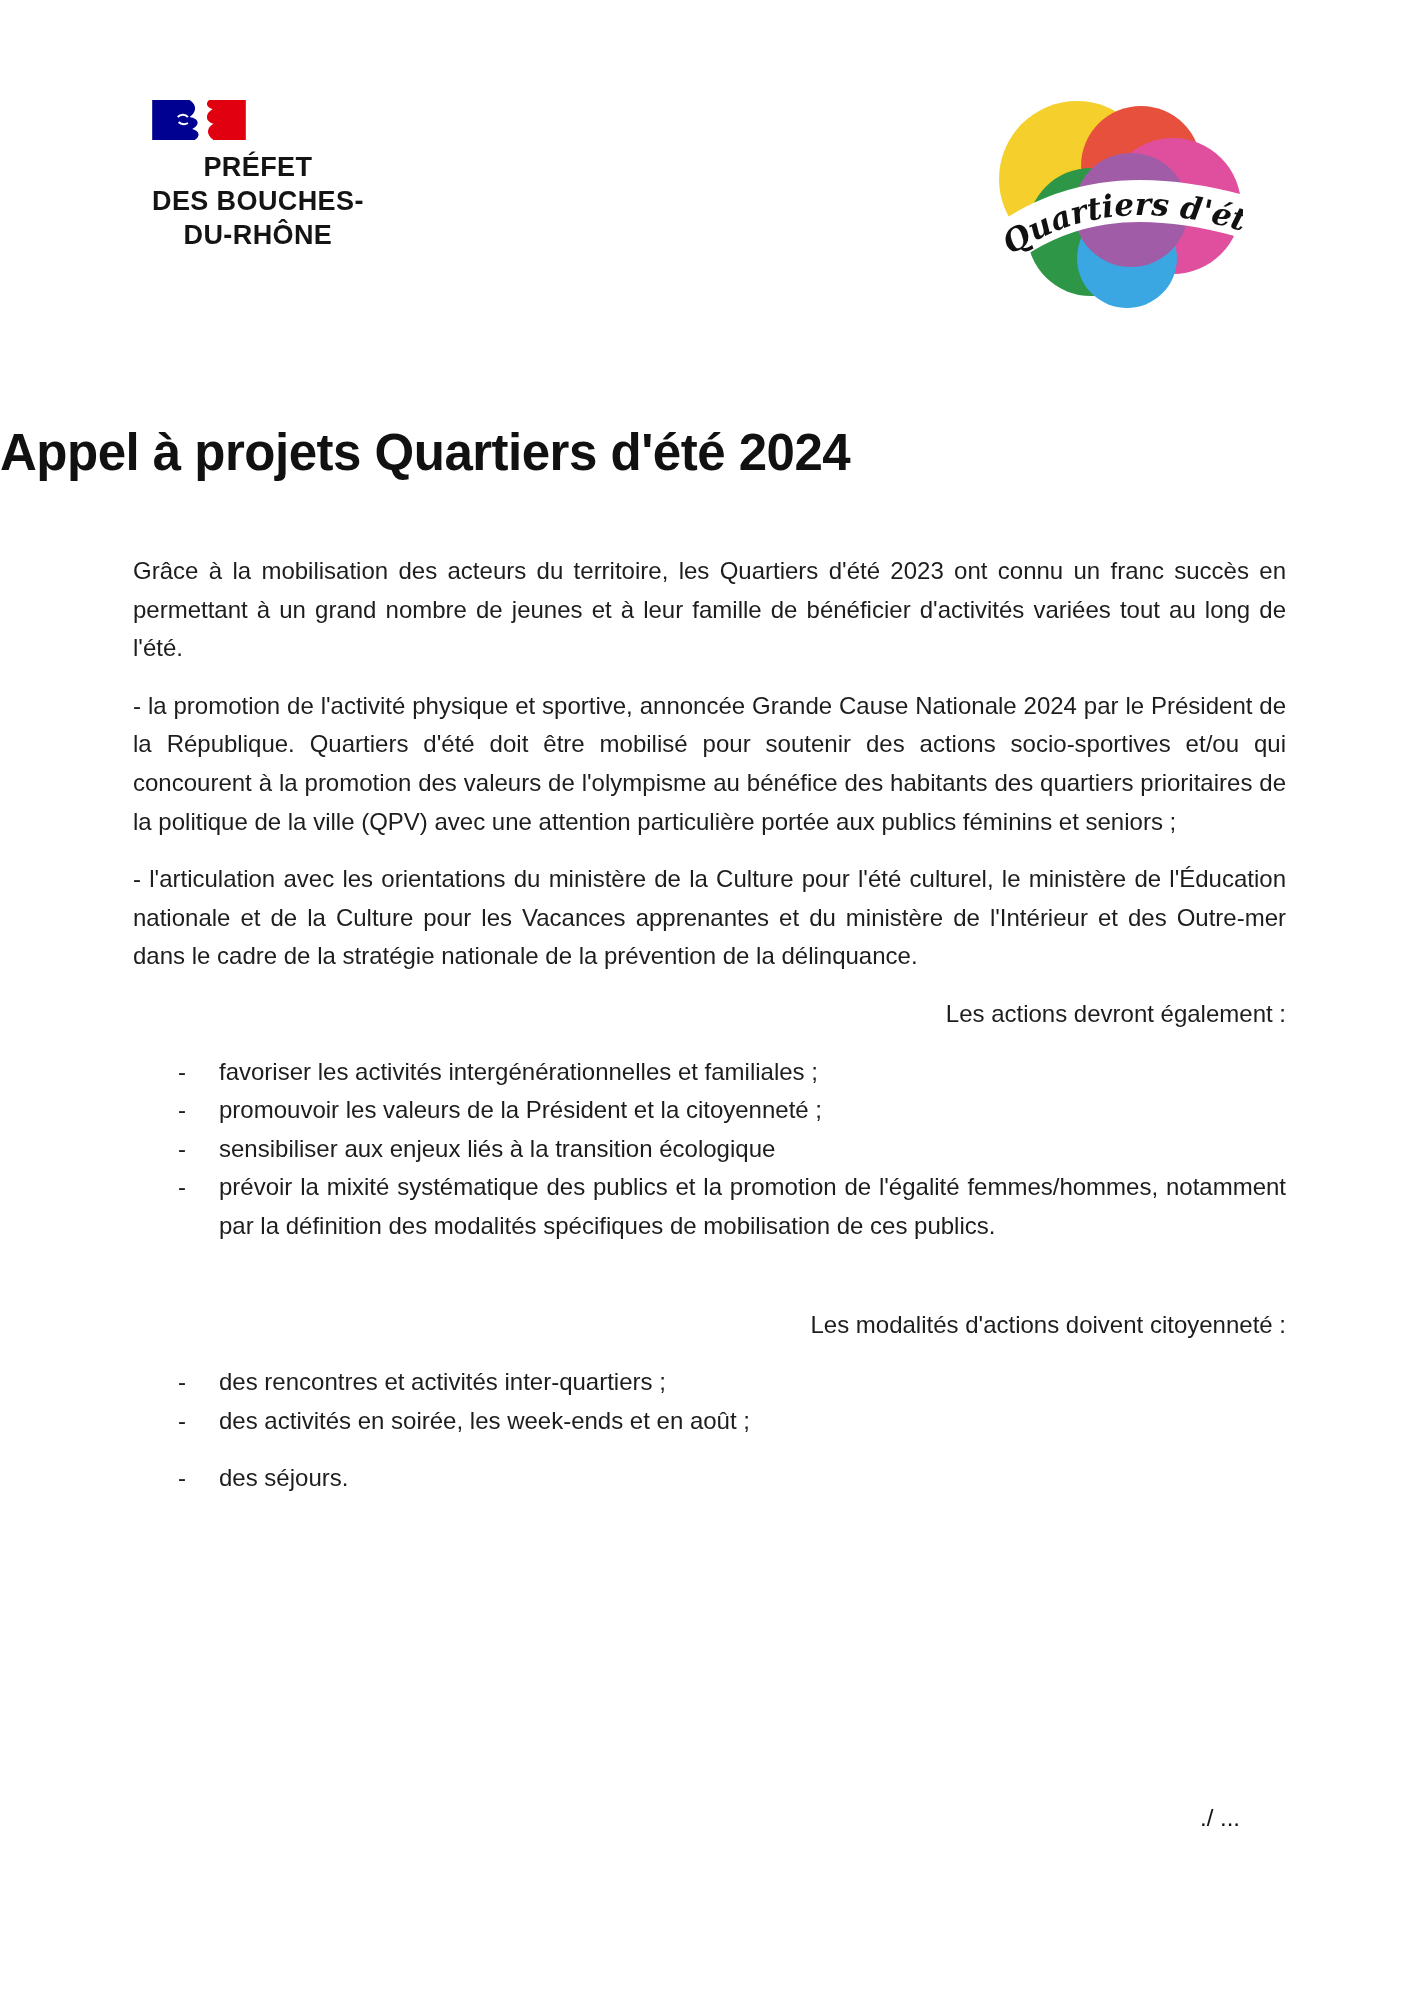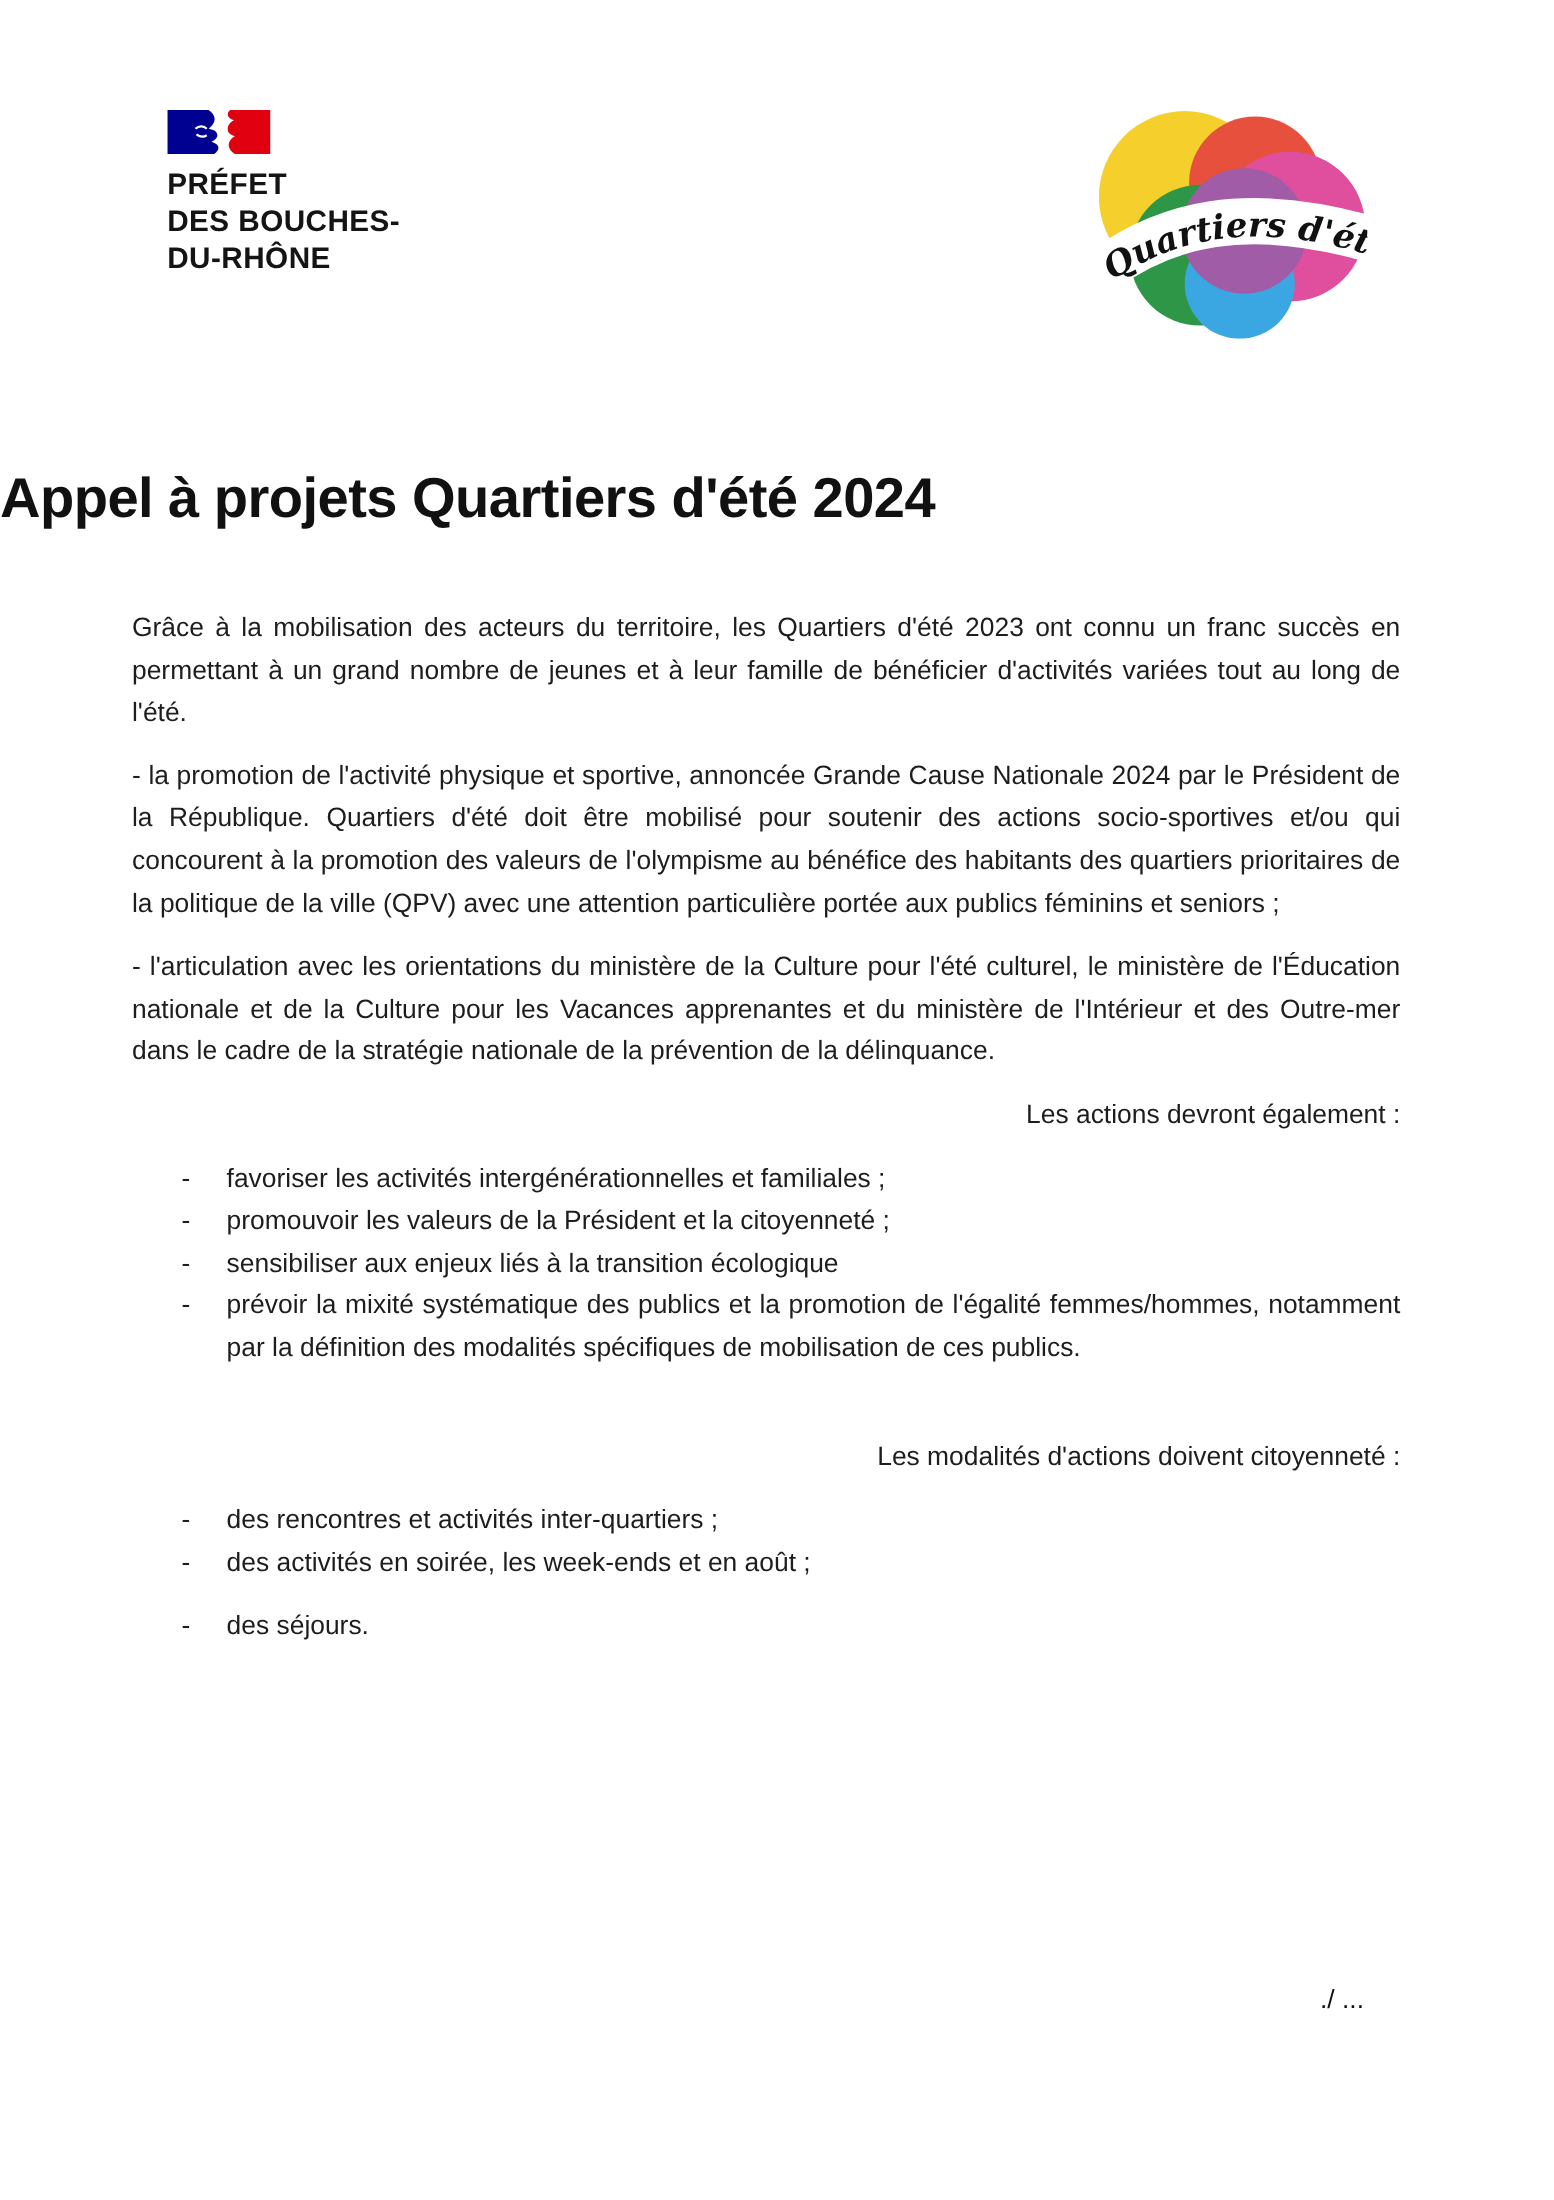--- a/index.html
+++ b/index.html
@@ -6,21 +6,21 @@
   .page {
     position:relative;
     width:1413px; height:2000px;
     background:#ffffff;
     font-family:"Liberation Sans", sans-serif;
     color:#1d1d1d;
     overflow:hidden;
   }
 
   
-  .gov-block { position:absolute; left:152px; top:100px; }
+  .gov-block { position:absolute; left:152px; top:100px;text-align:center; }
   .flag-svg  { width:94px; height:40px; display:block; }
   .gov-name  {
     margin-top:10px;
     font-weight:bold; font-size:27px; line-height:34px;
     letter-spacing:0.4px; color:#141414;
   }
   .motto {
     margin-top:12px;
     font-family:"DejaVu Serif", serif; font-style:italic;
     font-size:16px; line-height:21px; color:#2a2a2a;
@@ -35,21 +35,21 @@
   
   .title {
     position:absolute; top:423px; left:0; width:100%;
     margin:0; 
     font-size:51px; font-weight:bold; letter-spacing:-0.5px;
     color:#111111;
   }
 
   
   .doc-body {
-    position:absolute; left:120px; top:552px; width:1153px;
+    position:absolute; left:133px; top:552px; width:1153px;
     font-size:24px; line-height:38.6px; color:#1d1d1d;
   }
   .doc-body p { margin:0 0 19px 0; text-align:justify; }
   .doc-body p.intro { text-align:right; }
 
   ul.dash-list { list-style:none; margin:0 0 19px 0; padding:0; }
   ul.dash-list li { display:flex; padding-left:45px; }
   ul.dash-list .dash { flex:0 0 41px; }
   ul.dash-list .li-text { flex:1; text-align:justify; }
 

